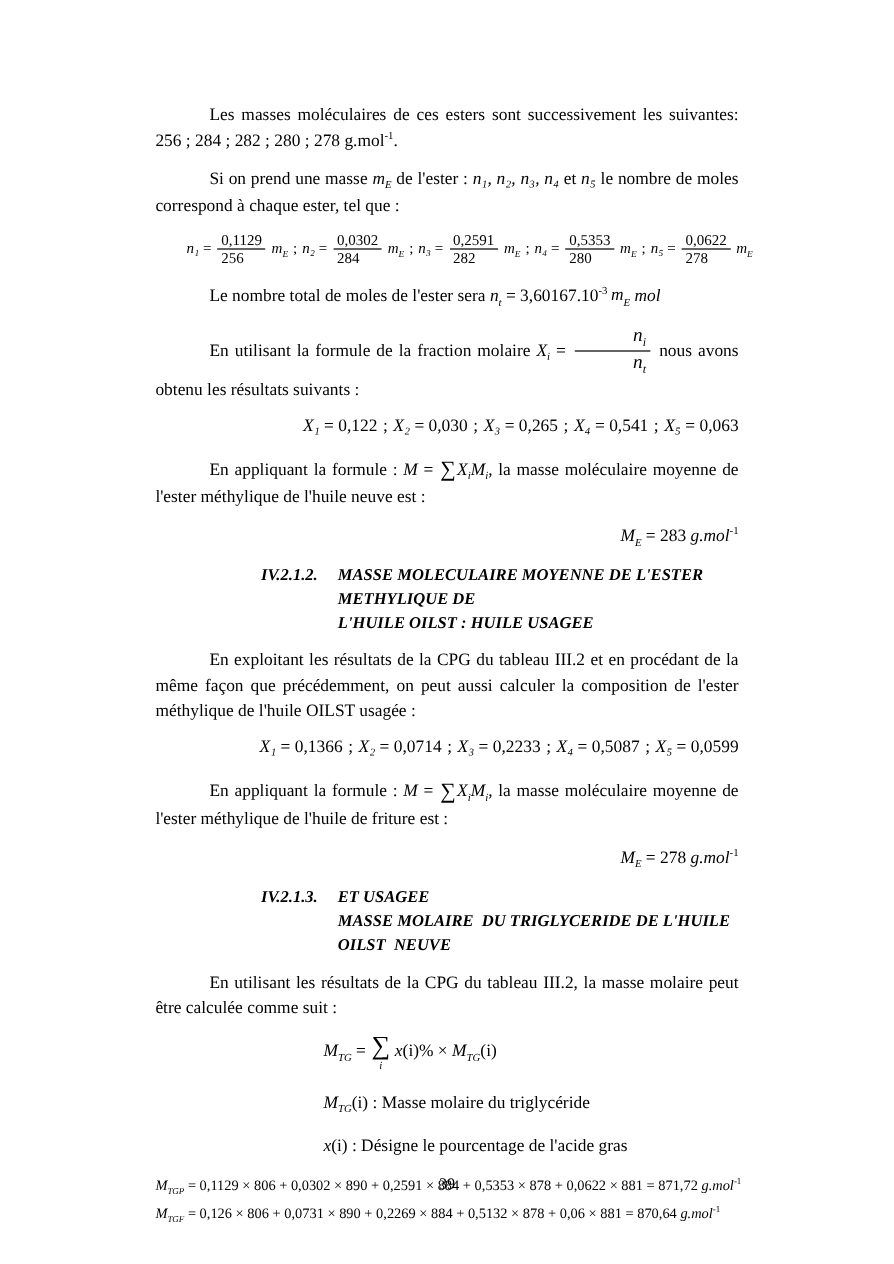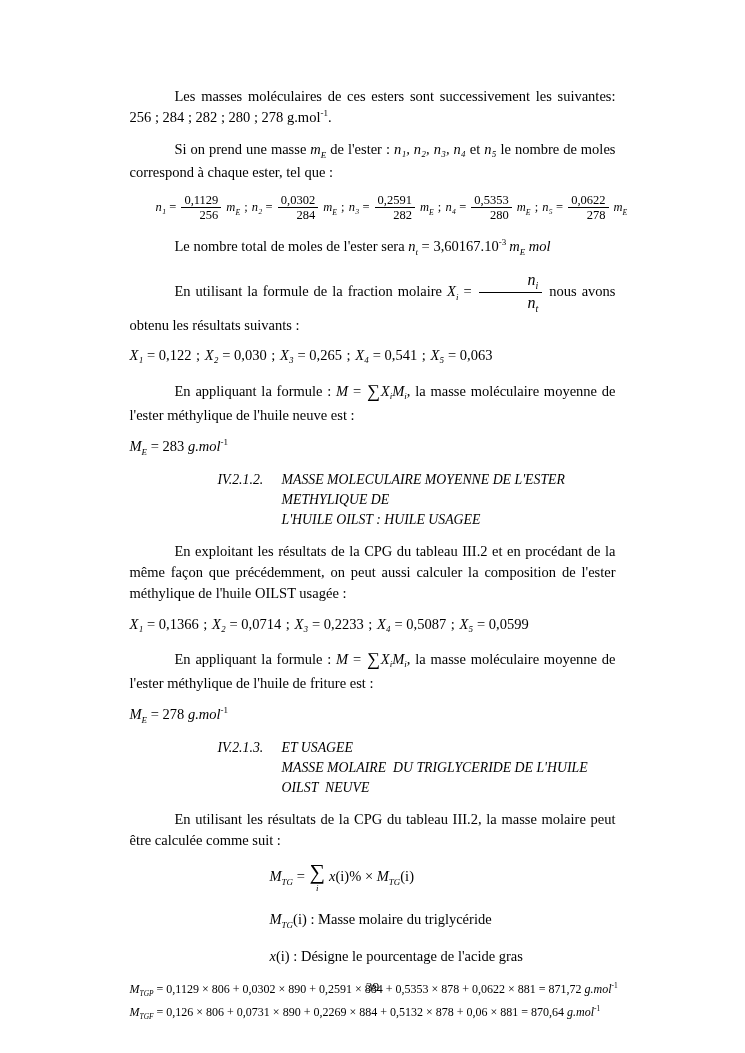--- a/index.html
+++ b/index.html
@@ -6,35 +6,35 @@
   html,body{margin:0;padding:0;background:#ffffff}
   .page{position:relative;width:662px;height:1053px;margin:0 auto;background:#ffffff;color:#000;
         font-family:"Liberation Serif","DejaVu Serif",serif;font-size:14.5px;overflow:hidden}
   .content{padding:86px 88px 0 88px}
   p{margin:0 0 10px 0;line-height:1.47}
   .just{text-align:justify;text-indent:45px}
   .mi{font-style:italic}
   sub{font-size:0.62em}
   sup{font-size:0.62em}
   sub.mi,sup.mi{font-style:italic}
-  .frac{display:inline-flex;flex-direction:column;align-items:flex-end;vertical-align:middle;line-height:1.15;text-align:center;margin:0 2px}
+  .frac{display:inline-flex;flex-direction:column;align-items:flex-start;vertical-align:middle;line-height:1.15;text-align:center;margin:0 2px}
   .frac .fnum{display:block;padding:0 4px 1px 4px;border-bottom:1px solid #000}
   .frac .fden{display:block;padding:1px 4px 0 4px}
   .fsm{font-size:16px}
   .formula{line-height:1.35;margin:0 0 12px 0}
   .nfline{padding-left:26px;font-size:12.5px;margin:6px 0 13px 0;white-space:nowrap}
   .nfline .frac .fnum,.nfline .frac .fden{padding:0 3px}
   .gsep{margin:0 1px}
   .msp{margin-left:3px}
-  .center{text-align:left}
+  .center{text-align:right}
   .sigin{font-size:1.25em;vertical-align:-0.08em;margin:0 1px}
   .sum{display:inline-flex;flex-direction:column;align-items:center;vertical-align:middle;line-height:1;margin:0 4px 0 1px}
   .sum .sg{font-size:1.5em;line-height:1}
   .sum .su{font-size:0.62em;font-style:italic;line-height:1;margin-top:1px}
-  .heading{display:flex;font-weight:normal;font-style:italic;font-size:13.8px;line-height:1.45;margin:2px 0 11px 0;padding-left:88px}
+  .heading{display:flex;font-weight:bold;font-style:italic;font-size:13.8px;line-height:1.45;margin:2px 0 11px 0;padding-left:88px}
   .heading .hnum{flex:0 0 64px}
   .heading .htext{flex:1}
   .heading .htext span{display:block;white-space:pre-wrap}
   .ntline{padding-left:45px;margin:0 0 12px 0;line-height:1.47}
   .indent140{padding-left:140px}
   .defline{margin:0 0 14px 0;line-height:1.4}
   .mtgline{margin:2px 0 16px 0}
   .eqline{font-size:12px;line-height:1.6;margin:0 0 3px 0;white-space:nowrap}
   .pagenum{position:absolute;left:0;right:0;bottom:58px;text-align:center;font-size:13.5px}
 </style>

